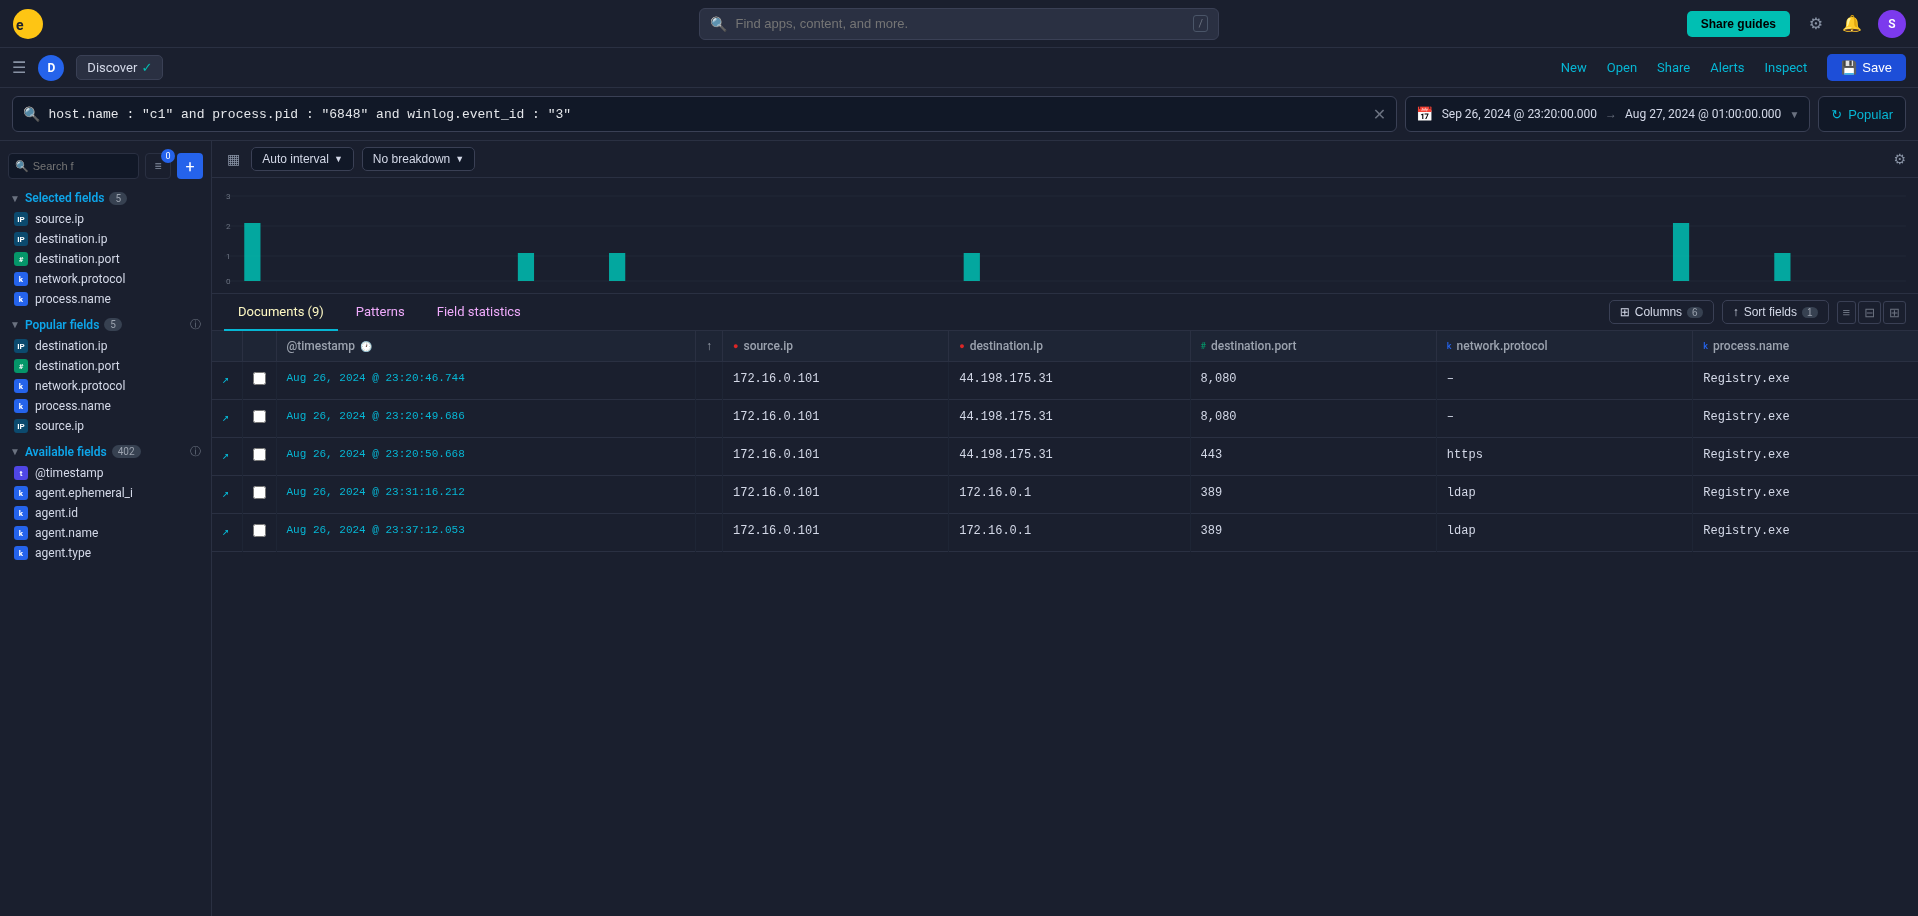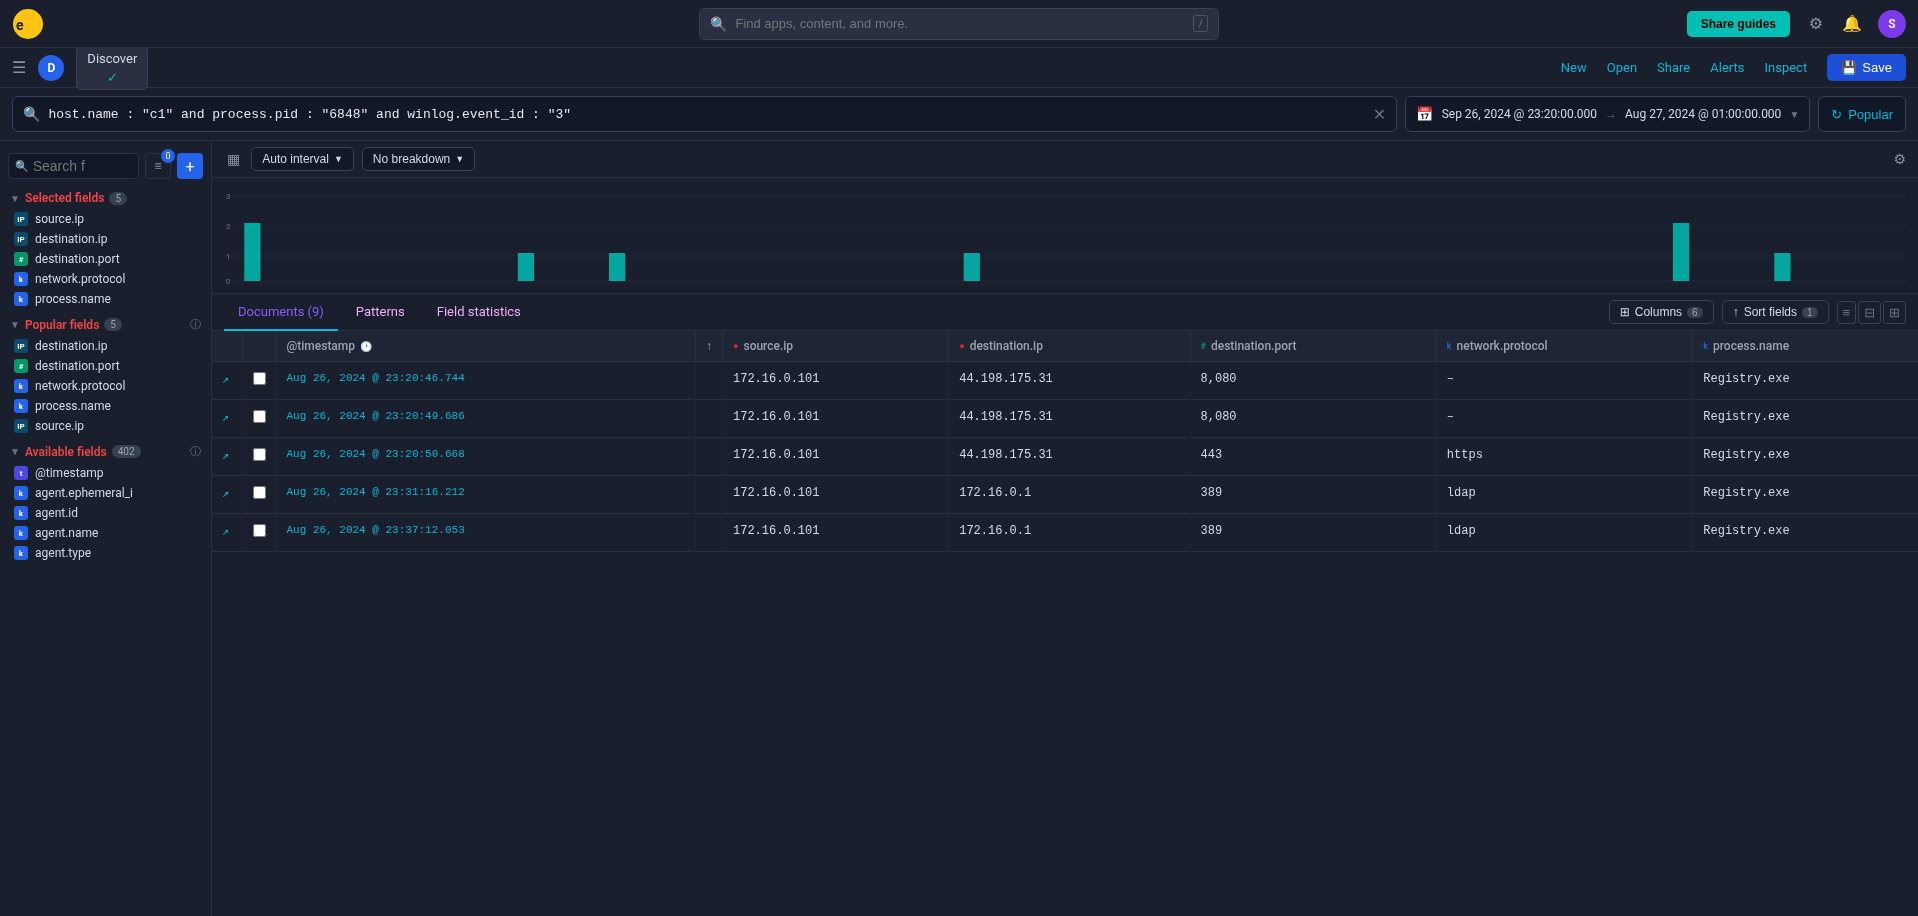--- a/index.html
+++ b/index.html
@@ -134,21 +134,20 @@
       background: #2a3042;
       border: 1px solid #3a4055;
       border-radius: 5px;
       color: #d4d9e8;
       padding: 4px 10px;
       font-size: 13px;
       cursor: pointer;
       display: flex;
       align-items: center;
       gap: 4px;
-      flex-direction: column;
     }
     .check-icon {
       color: #00bfb3;
       font-size: 13px;
     }
     .second-nav-right {
       margin-left: auto;
       display: flex;
       align-items: center;
       gap: 20px;
@@ -282,21 +281,21 @@
       border: 1px solid #2a3042;
       border-radius: 4px;
       padding: 0 6px;
       height: 26px;
       gap: 4px;
     }
     .sidebar-search input {
       background: transparent;
       border: none;
       color: #8892a4;
-      font-size: 14px;
+      font-size: 11px;
       outline: none;
       width: 100%;
     }
     .sidebar-filter-btn {
       background: transparent;
       border: 1px solid #2a3042;
       border-radius: 4px;
       color: #8892a4;
       width: 26px;
       height: 26px;
@@ -335,21 +334,21 @@
       font-size: 16px;
     }
     .section-header {
       display: flex;
       align-items: center;
       padding: 8px 10px 4px;
       gap: 5px;
       cursor: pointer;
     }
     .section-title {
-      color: #ef4444;
+      color: #0ea5e9;
       font-size: 12px;
       font-weight: 600;
     }
     .section-badge {
       background: #374151;
       color: #9ca3af;
       border-radius: 10px;
       padding: 1px 6px;
       font-size: 10px;
     }
@@ -470,21 +469,21 @@
     }
     .tab {
       padding: 10px 14px;
       font-size: 13px;
       color: #f0abfc;
       cursor: pointer;
       border-bottom: 2px solid transparent;
       margin-bottom: -1px;
     }
     .tab.active {
-      color: #8b5cf6;
+      color: #fef9c3;
       border-bottom-color: #06b6d4;
     }
     .tabs-right {
       margin-left: auto;
       display: flex;
       align-items: center;
       gap: 8px;
     }
     .columns-btn {
       display: flex;

